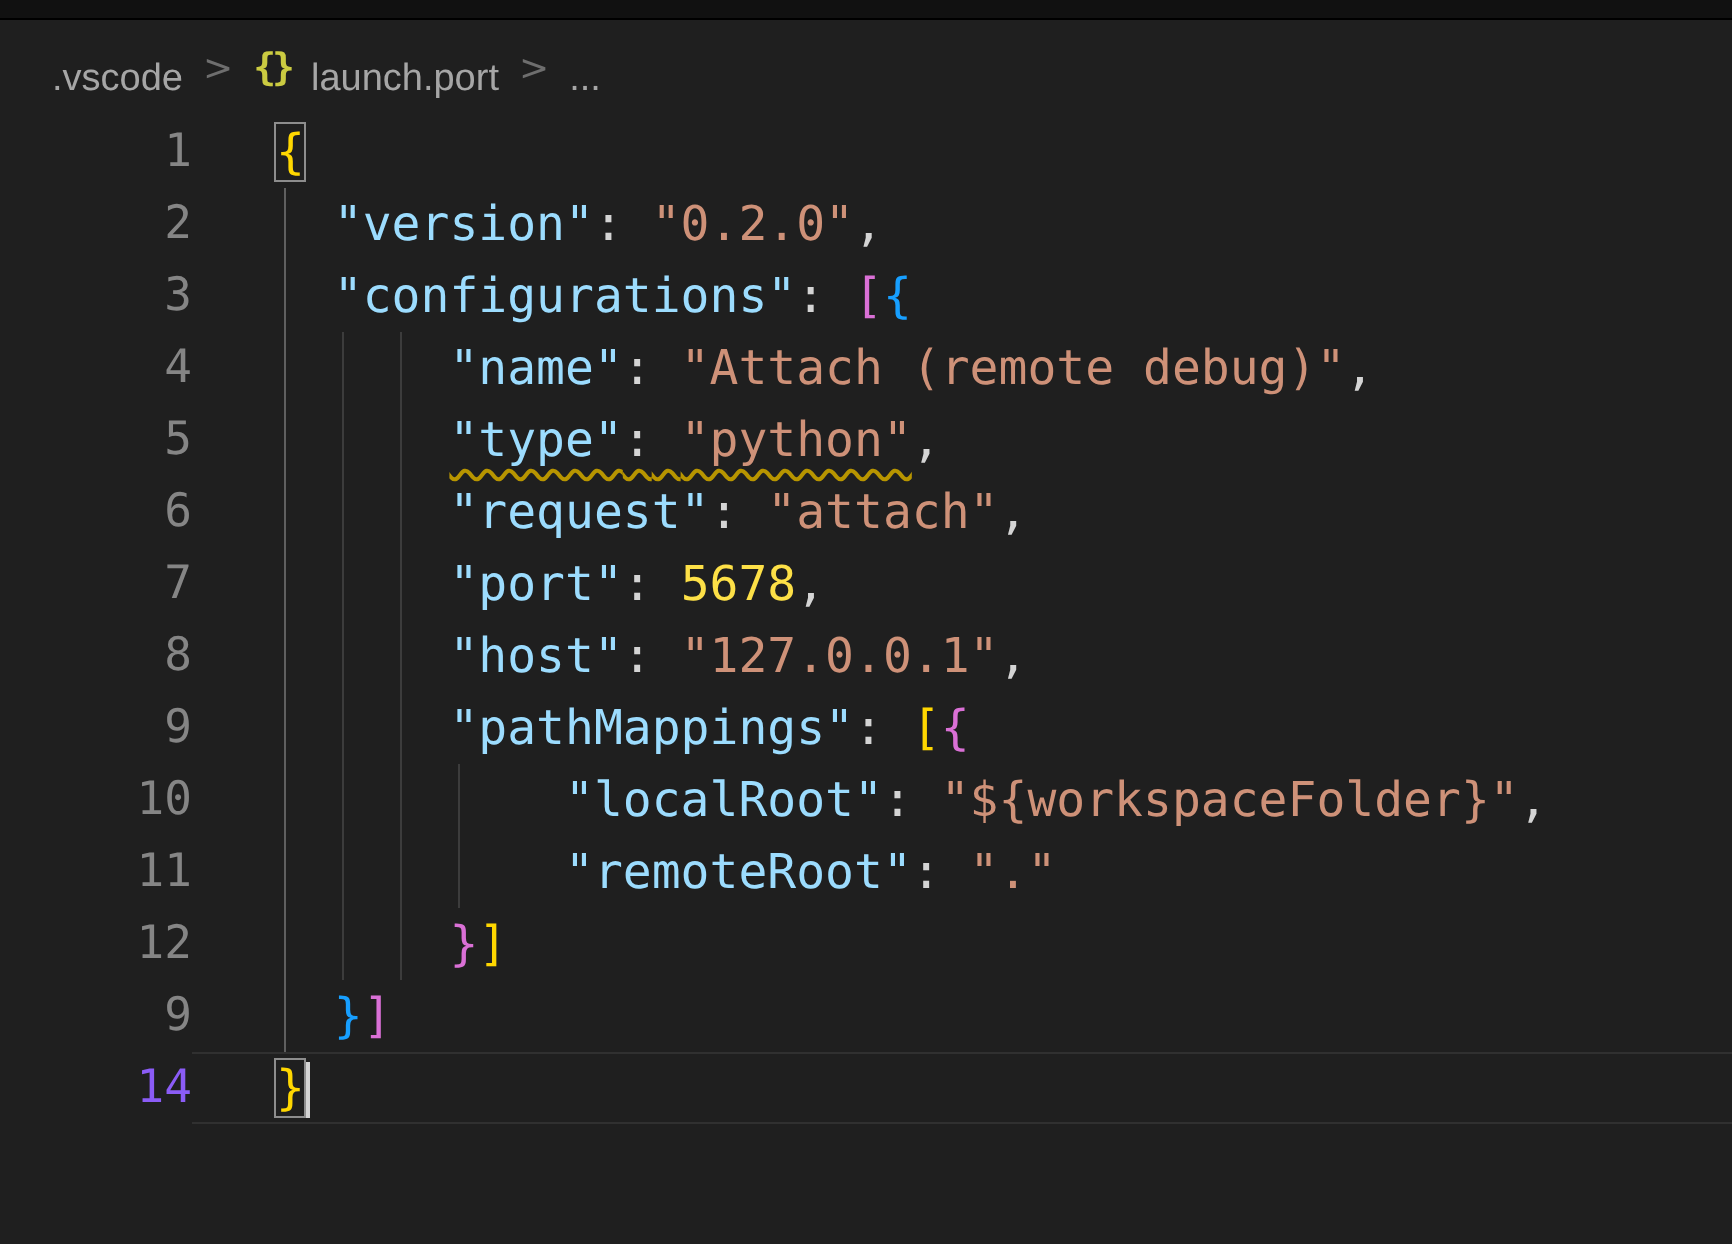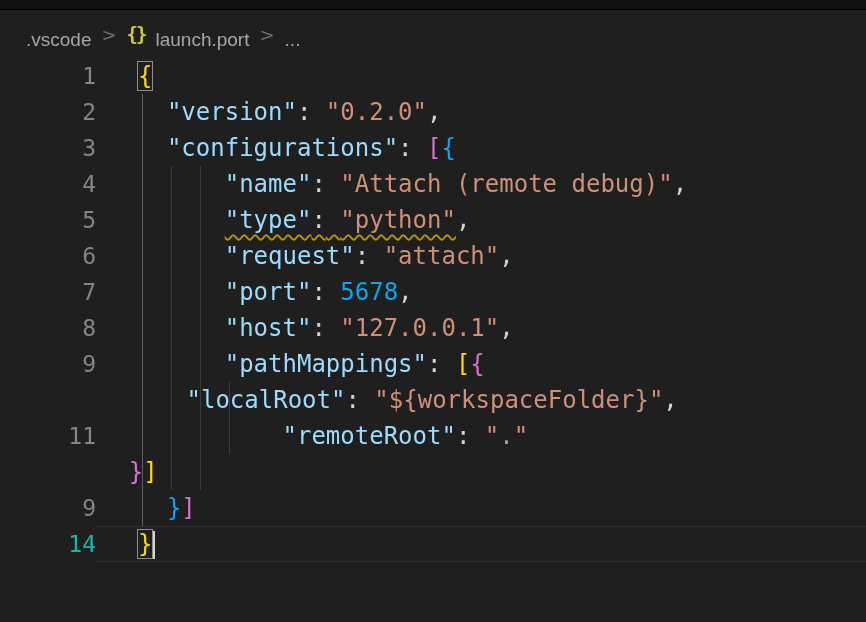--- a/index.html
+++ b/index.html
@@ -51,31 +51,31 @@
   }
   .code-line { display: flex; height: 36px; line-height: 36px; }
   .line-number {
     width: 96px;
     flex: none;
     text-align: right;
     color: #858585;
     font-size: 23px;
     user-select: none;
   }
-  .code-line.active .line-number { color: #14b8a6; }
+  .code-line.active .line-number { color: #8b5cf6; }
   .line-body { flex: 1; padding-left: 42px; }
   .code-line.active .line-body {
     box-shadow: inset 0 1px 0 #303030, inset 0 -1px 0 #303030;
   }
   .line-text { white-space: pre; }
 
   
   .tk-key    { color: #9cdcfe; }
   .tk-string { color: #ce9178; }
-  .tk-number { color: #0ea5e9; margin-top: 32px; }
+  .tk-number { color: #fde047; margin-top: 32px; }
   .tk-punct  { color: #d4d4d4; }
   .tk-ws     { color: #d4d4d4; }
   .tk-b1     { color: #ffd700; }  
   .tk-b2     { color: #da70d6; }  
   .tk-b3     { color: #179fff; }  
   .bracket-match { outline: 1px solid #8d8d8d; }
   .tk-warning-squiggle {
     text-decoration: underline;
     text-decoration-style: wavy;
     text-decoration-color: #b89500;
@@ -153,27 +153,29 @@
         </div>
         <div class="code-line">
           <div class="line-number">8</div>
           <div class="line-body"><span class="line-text"><span class="tk-ws">      </span><span class="tk-key">"host"</span><span class="tk-punct">:</span><span class="tk-ws"> </span><span class="tk-string">"127.0.0.1"</span><span class="tk-punct">,</span></span></div>
         </div>
         <div class="code-line">
           <div class="line-number">9</div>
           <div class="line-body"><span class="line-text"><span class="tk-ws">      </span><span class="tk-key">"pathMappings"</span><span class="tk-punct">:</span><span class="tk-ws"> </span><span class="tk-b1">[</span><span class="tk-b2">{</span></span></div>
         </div>
         <div class="code-line">
+          <div class="line-number">10</div>
           <div class="line-body"><span class="line-text"><span class="tk-ws">          </span><span class="tk-key">"localRoot"</span><span class="tk-punct">:</span><span class="tk-ws"> </span><span class="tk-string">"${workspaceFolder}"</span><span class="tk-punct">,</span></span></div>
         </div>
         <div class="code-line">
           <div class="line-number">11</div>
           <div class="line-body"><span class="line-text"><span class="tk-ws">          </span><span class="tk-key">"remoteRoot"</span><span class="tk-punct">:</span><span class="tk-ws"> </span><span class="tk-string">"."</span></span></div>
         </div>
         <div class="code-line">
+          <div class="line-number">12</div>
           <div class="line-body"><span class="line-text"><span class="tk-ws">      </span><span class="tk-b2">}</span><span class="tk-b1">]</span></span></div>
         </div>
         <div class="code-line">
           <div class="line-number">9</div>
           <div class="line-body"><span class="line-text"><span class="tk-ws">  </span><span class="tk-b3">}</span><span class="tk-b2">]</span></span></div>
         </div>
         <div class="code-line active">
           <div class="line-number">14</div>
           <div class="line-body"><span class="line-text"><span class="tk-b1 bracket-match">}</span><span class="tk-cursor"></span></span></div>
         </div>

